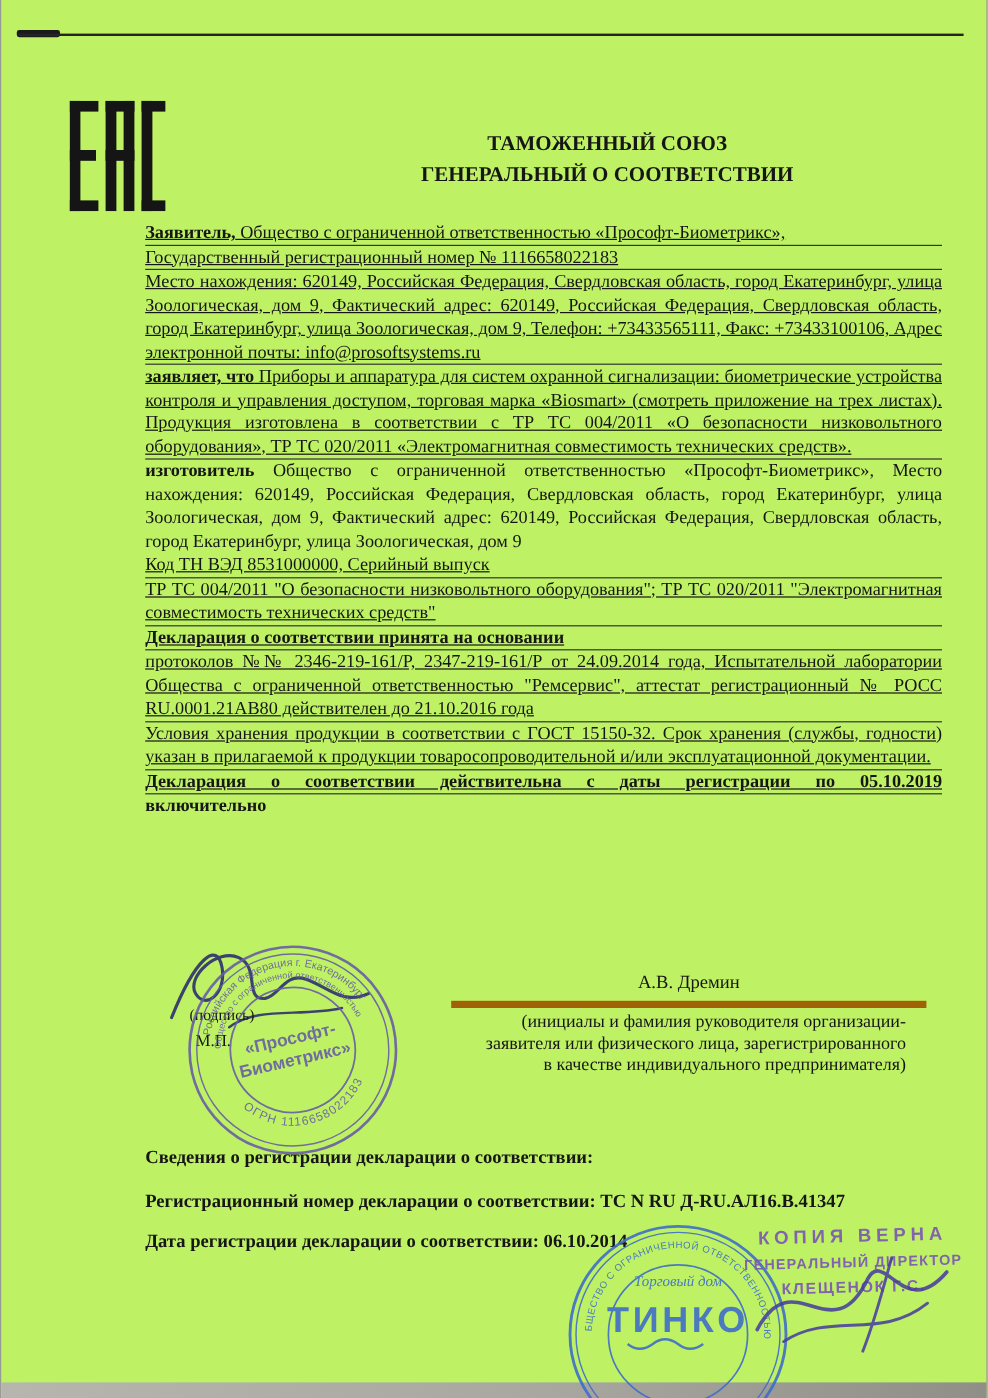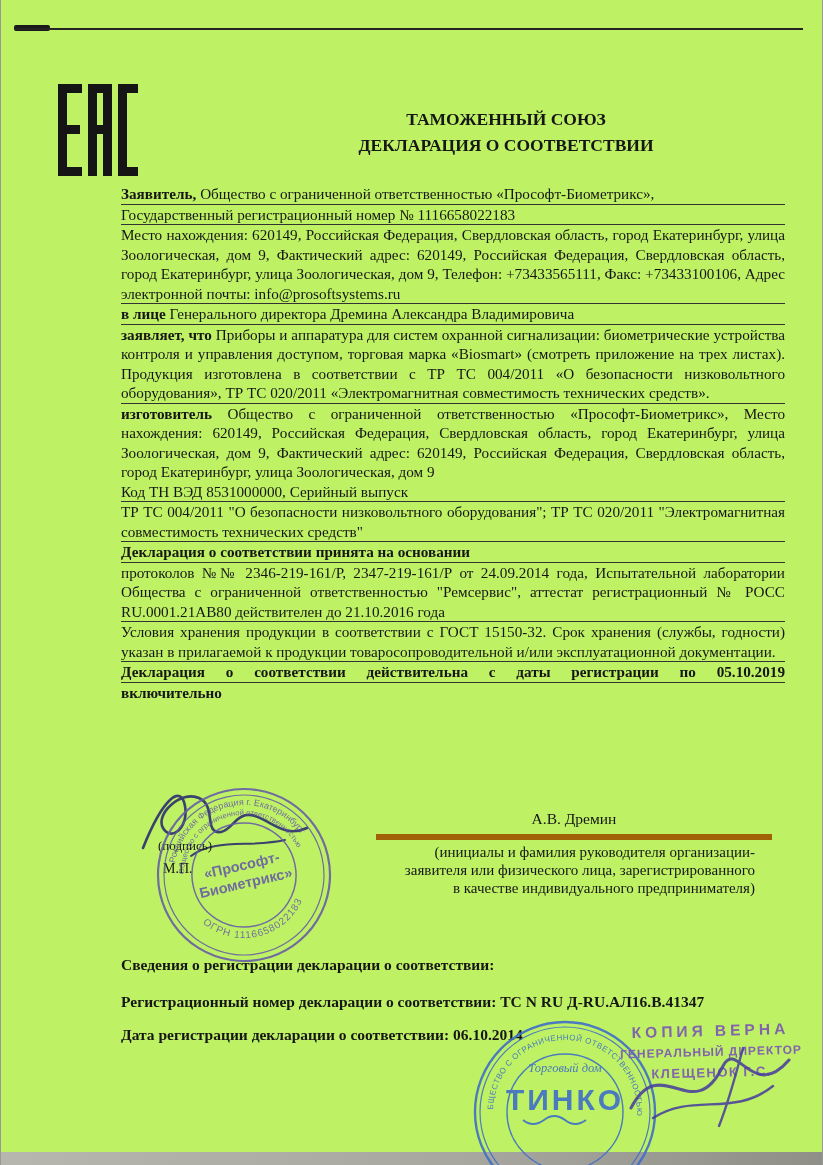--- a/index.html
+++ b/index.html
@@ -10,21 +10,21 @@
   .artifact-dash{position:absolute;left:13px;top:25px;width:36px;height:6px;background:#1b1b1b;border-radius:2px;}
   .artifact-line{position:absolute;left:14px;top:28px;width:788px;height:2px;background:#242424;}
   .artifact-bottom{position:absolute;left:0;top:1152px;width:823px;height:13px;background:linear-gradient(90deg,#b7b6ae 0%,#a9a8a0 55%,#8f8e87 100%);}
 
   .eac-logo{position:absolute;left:57px;top:84px;}
 
   .doc-title{position:absolute;left:225px;top:106px;width:560px;text-align:center;font-weight:bold;font-size:17.5px;line-height:26px;}
 
   .content{position:absolute;left:120px;top:184px;width:664px;font-size:15.2px;line-height:19.5px;text-align:justify;}
   .content p{margin:0;padding:0;}
-  .u{border-bottom:1px solid #333;padding-bottom:1px;}
+  .u{border-bottom:1px solid #333;padding-bottom:1px;text-decoration:underline;}
   .gap-b{padding-bottom:10px;}
   .mt-s{margin-top:3px;}
   .mt-m{margin-top:6px;}
   .bold{font-weight:bold;}
   .stretch{text-align-last:justify;}
 
   .sig-label{position:absolute;font-size:13px;}
   .podpis{left:157px;top:838px;}
   .mp{left:162px;top:861px;font-size:14px;}
 
@@ -67,28 +67,27 @@
       <rect x="45" y="0" width="9" height="92"></rect>
       <rect x="30" y="41" width="24" height="9"></rect>
       <rect x="60" y="0" width="9" height="92"></rect>
       <rect x="60" y="0" width="20" height="9"></rect>
       <rect x="60" y="83" width="20" height="9"></rect>
     </g>
   </svg>
 
   <div class="doc-title">
     <div>ТАМОЖЕННЫЙ СОЮЗ</div>
-    <div>ДЕКЛАРАЦИЯ О СООТВЕТСТВИИ</div>
+    <div>ГЕНЕРАЛЬНЫЙ О СООТВЕТСТВИИ</div>
   </div>
 
   <div class="content">
     <p class="u"><b>Заявитель,</b><span> Общество с ограниченной ответственностью «Прософт-Биометрикс»,</span></p>
     <p class="u">Государственный регистрационный номер № 1116658022183</p>
     <p class="u">Место нахождения: 620149, Российская Федерация, Свердловская область, город Екатеринбург, улица Зоологическая, дом 9, Фактический адрес: 620149, Российская Федерация, Свердловская область, город Екатеринбург, улица Зоологическая, дом 9, Телефон: +73433565111, Факс: +73433100106, Адрес электронной почты: info@prosoftsystems.ru</p>
-    <p class="u"><b>в лице</b><span> Генерального директора Дремина Александра Владимировича</span></p>
     <p class="u"><b>заявляет, что</b><span> Приборы и аппаратура для систем охранной сигнализации: биометрические устройства контроля и управления доступом, торговая марка «Biosmart» (смотреть приложение на трех листах). Продукция изготовлена в соответствии с ТР ТС 004/2011 «О безопасности низковольтного оборудования», ТР ТС 020/2011 «Электромагнитная совместимость технических средств».</span></p>
     <p><b>изготовитель</b><span> Общество с ограниченной ответственностью «Прософт-Биометрикс», Место нахождения: 620149, Российская Федерация, Свердловская область, город Екатеринбург, улица Зоологическая, дом 9, Фактический адрес: 620149, Российская Федерация, Свердловская область, город Екатеринбург, улица Зоологическая, дом 9</span></p>
     <p class="u gap-b">Код ТН ВЭД 8531000000, Серийный выпуск</p>
     <p class="u">ТР ТС 004/2011 "О безопасности низковольтного оборудования"; ТР ТС 020/2011 "Электромагнитная совместимость технических средств"</p>
     <p class="u bold mt-s">Декларация о соответствии принята на основании</p>
     <p class="u mt-m">протоколов №№ 2346-219-161/Р, 2347-219-161/Р от 24.09.2014 года, Испытательной лаборатории Общества с ограниченной ответственностью "Ремсервис", аттестат регистрационный № РОСС RU.0001.21АВ80 действителен до 21.10.2016 года</p>
     <p class="u mt-s">Условия хранения продукции в соответствии с ГОСТ 15150-32. Срок хранения (службы, годности) указан в прилагаемой к продукции товаросопроводительной и/или эксплуатационной документации.</p>
     <p class="u bold stretch mt-s">Декларация о соответствии действительна с даты регистрации по 05.10.2019</p>
     <p class="bold">включительно</p>
   </div>

